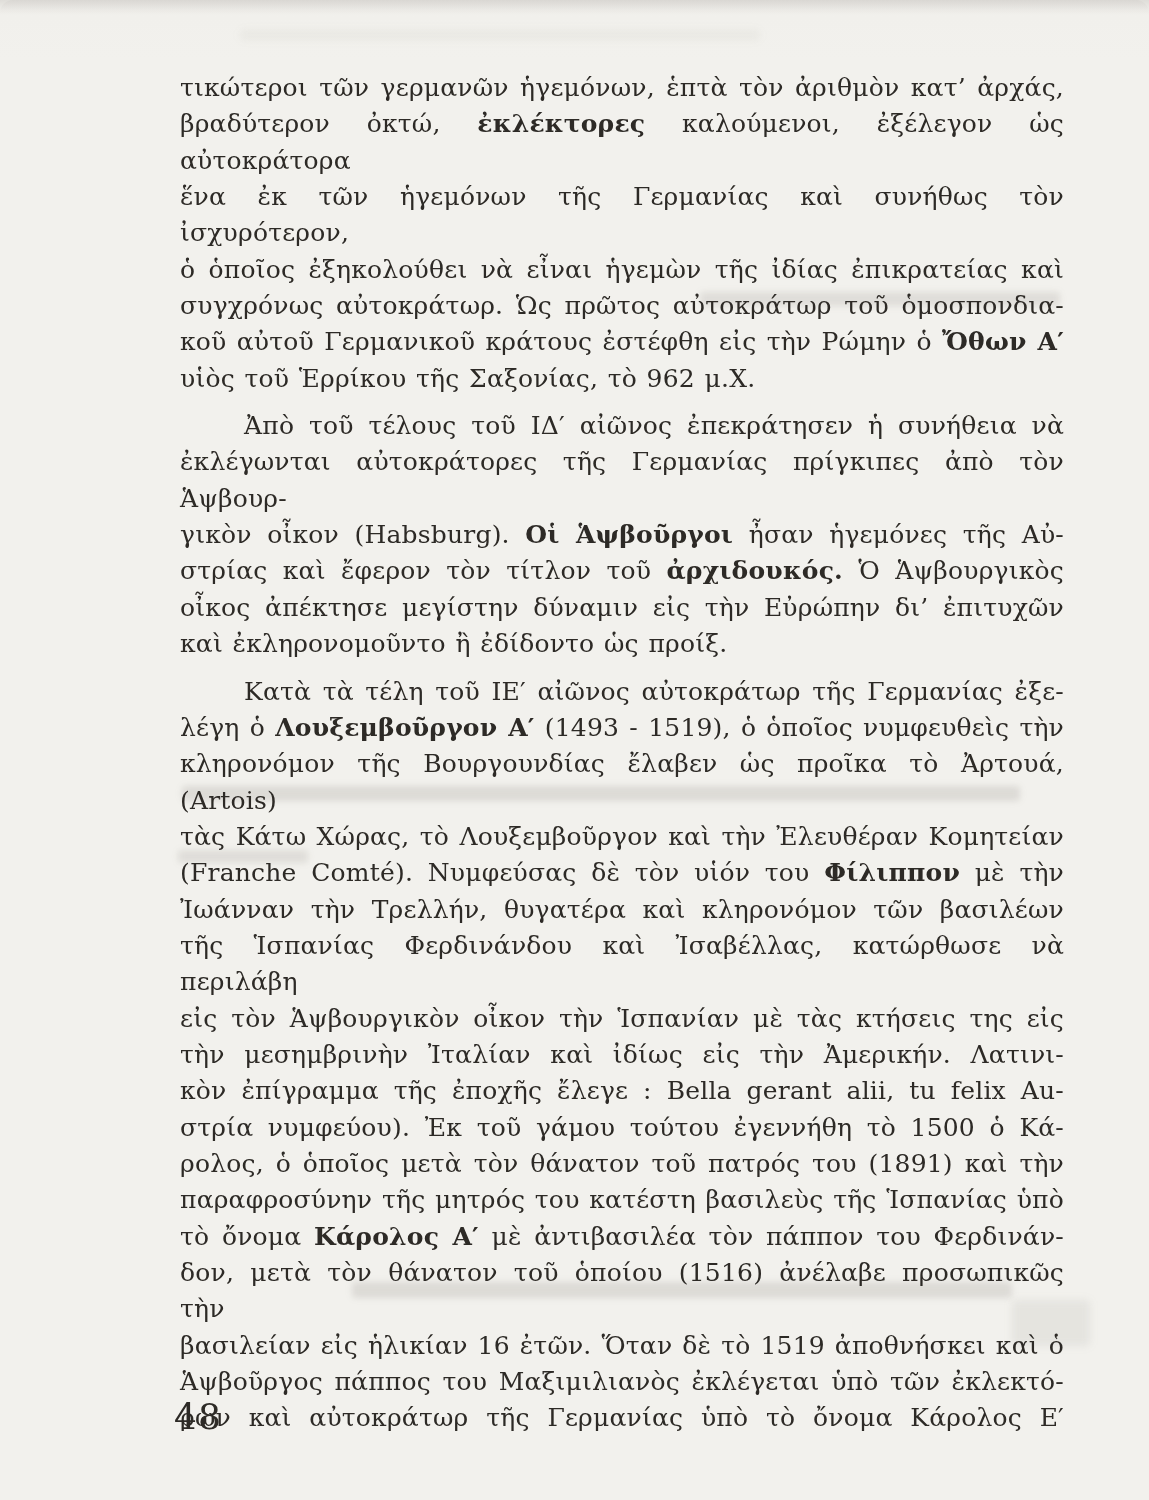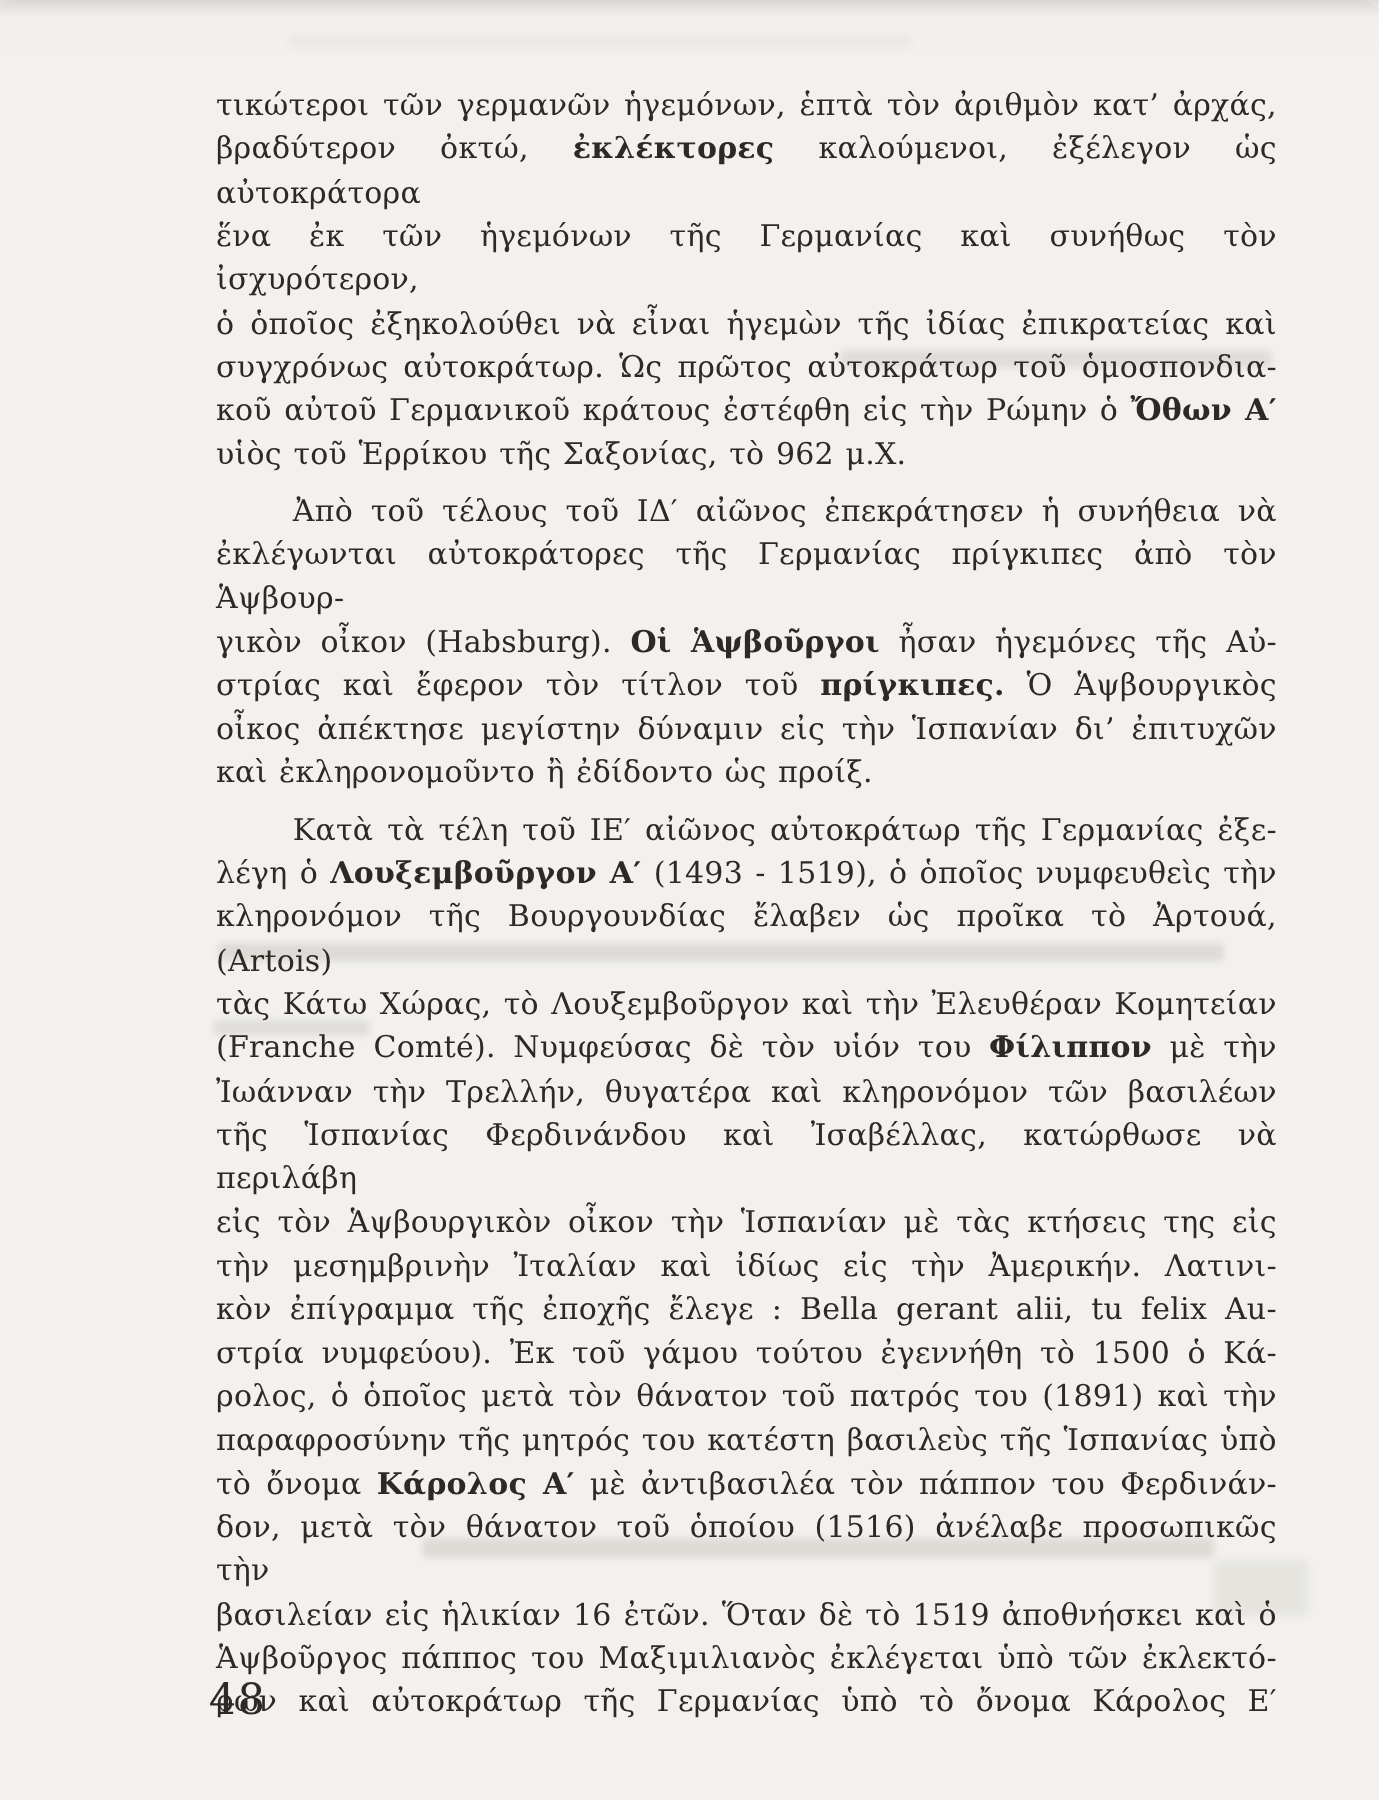--- a/index.html
+++ b/index.html
@@ -79,22 +79,22 @@
         <div class="line"><span class="seg">ἕνα ἐκ τῶν ἡγεμόνων τῆς Γερμανίας καὶ συνήθως τὸν ἰσχυρότερον,</span></div>
         <div class="line"><span class="seg">ὁ ὁποῖος ἐξηκολούθει νὰ εἶναι ἡγεμὼν τῆς ἰδίας ἐπικρατείας καὶ</span></div>
         <div class="line"><span class="seg">συγχρόνως αὐτοκράτωρ. Ὡς πρῶτος αὐτοκράτωρ τοῦ ὁμοσπονδια-</span></div>
         <div class="line"><span class="seg">κοῦ αὐτοῦ Γερμανικοῦ κράτους ἐστέφθη εἰς τὴν Ρώμην ὁ </span><span class="seg bold">Ὄθων Α′</span></div>
         <div class="line end"><span class="seg">υἱὸς τοῦ Ἑρρίκου τῆς Σαξονίας, τὸ 962 μ.Χ.</span></div>
       </div>
       <div class="para">
         <div class="line indent"><span class="seg">Ἀπὸ τοῦ τέλους τοῦ ΙΔ′ αἰῶνος ἐπεκράτησεν ἡ συνήθεια νὰ</span></div>
         <div class="line"><span class="seg">ἐκλέγωνται αὐτοκράτορες τῆς Γερμανίας πρίγκιπες ἀπὸ τὸν Ἁψβουρ-</span></div>
         <div class="line"><span class="seg">γικὸν οἶκον (Habsburg). </span><span class="seg bold">Οἱ Ἁψβοῦργοι</span><span class="seg"> ἦσαν ἡγεμόνες τῆς Αὐ-</span></div>
-        <div class="line"><span class="seg">στρίας καὶ ἔφερον τὸν τίτλον τοῦ </span><span class="seg bold">πρίγκιπες.</span><span class="seg"> Ὁ Ἁψβουργικὸς</span></div>
-        <div class="line"><span class="seg">οἶκος ἀπέκτησε μεγίστην δύναμιν εἰς τὴν Ἱσπανίαν δι’ ἐπιτυχῶν</span></div>
+        <div class="line"><span class="seg">στρίας καὶ ἔφερον τὸν τίτλον τοῦ </span><span class="seg bold">ἀρχιδουκός.</span><span class="seg"> Ὁ Ἁψβουργικὸς</span></div>
+        <div class="line"><span class="seg">οἶκος ἀπέκτησε μεγίστην δύναμιν εἰς τὴν Εὐρώπην δι’ ἐπιτυχῶν</span></div>
         <div class="line end"><span class="seg">καὶ ἐκληρονομοῦντο ἢ ἐδίδοντο ὡς προίξ.</span></div>
       </div>
       <div class="para">
         <div class="line indent"><span class="seg">Κατὰ τὰ τέλη τοῦ ΙΕ′ αἰῶνος αὐτοκράτωρ τῆς Γερμανίας ἐξε-</span></div>
         <div class="line"><span class="seg">λέγη ὁ </span><span class="seg bold">Λουξεμβοῦργον Α′</span><span class="seg"> (1493 - 1519), ὁ ὁποῖος νυμφευθεὶς τὴν</span></div>
         <div class="line"><span class="seg">κληρονόμον τῆς Βουργουνδίας ἔλαβεν ὡς προῖκα τὸ Ἀρτουά, (Artois)</span></div>
         <div class="line"><span class="seg">τὰς Κάτω Χώρας, τὸ Λουξεμβοῦργον καὶ τὴν Ἐλευθέραν Κομητείαν</span></div>
         <div class="line"><span class="seg">(Franche Comté). Νυμφεύσας δὲ τὸν υἱόν του </span><span class="seg bold">Φίλιππον</span><span class="seg"> μὲ τὴν</span></div>
         <div class="line"><span class="seg">Ἰωάνναν τὴν Τρελλήν, θυγατέρα καὶ κληρονόμον τῶν βασιλέων</span></div>
         <div class="line"><span class="seg">τῆς Ἱσπανίας Φερδινάνδου καὶ Ἰσαβέλλας, κατώρθωσε νὰ περιλάβη</span></div>

